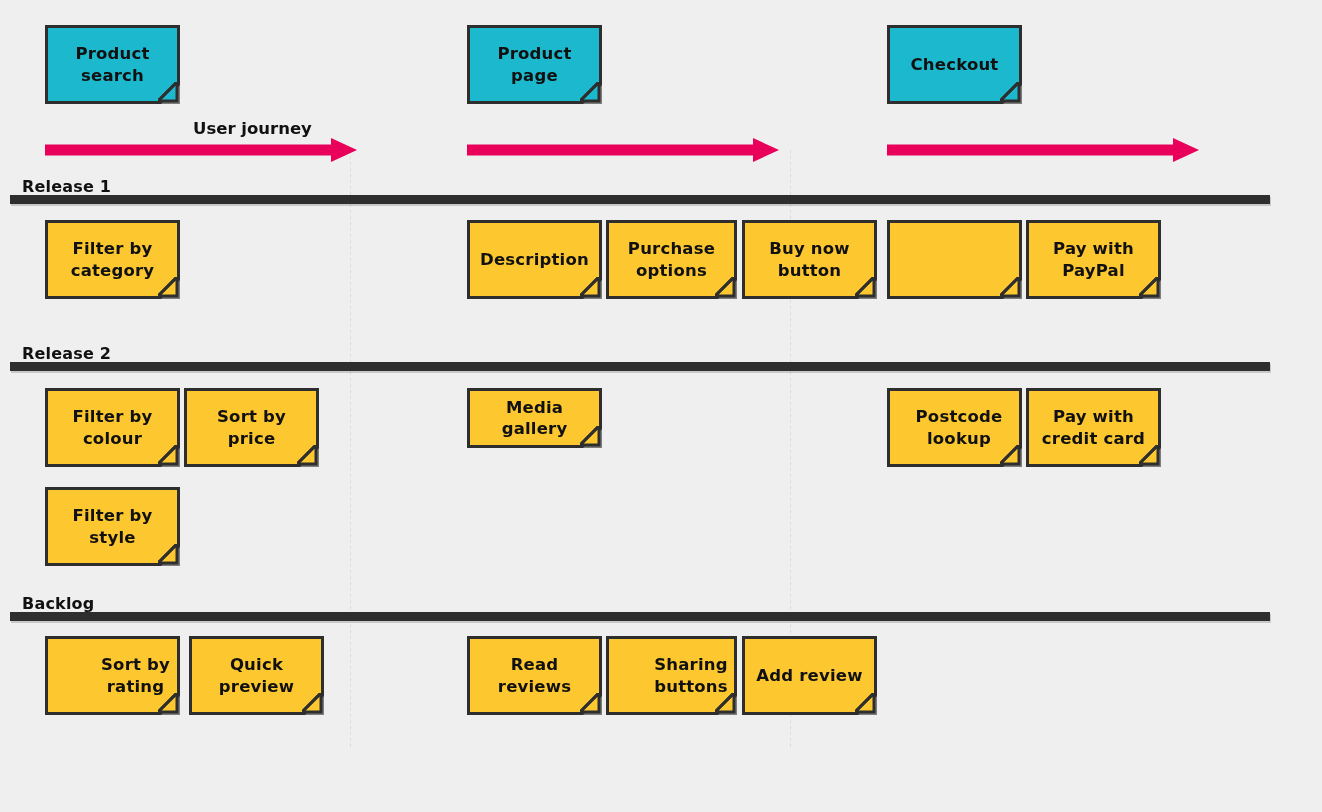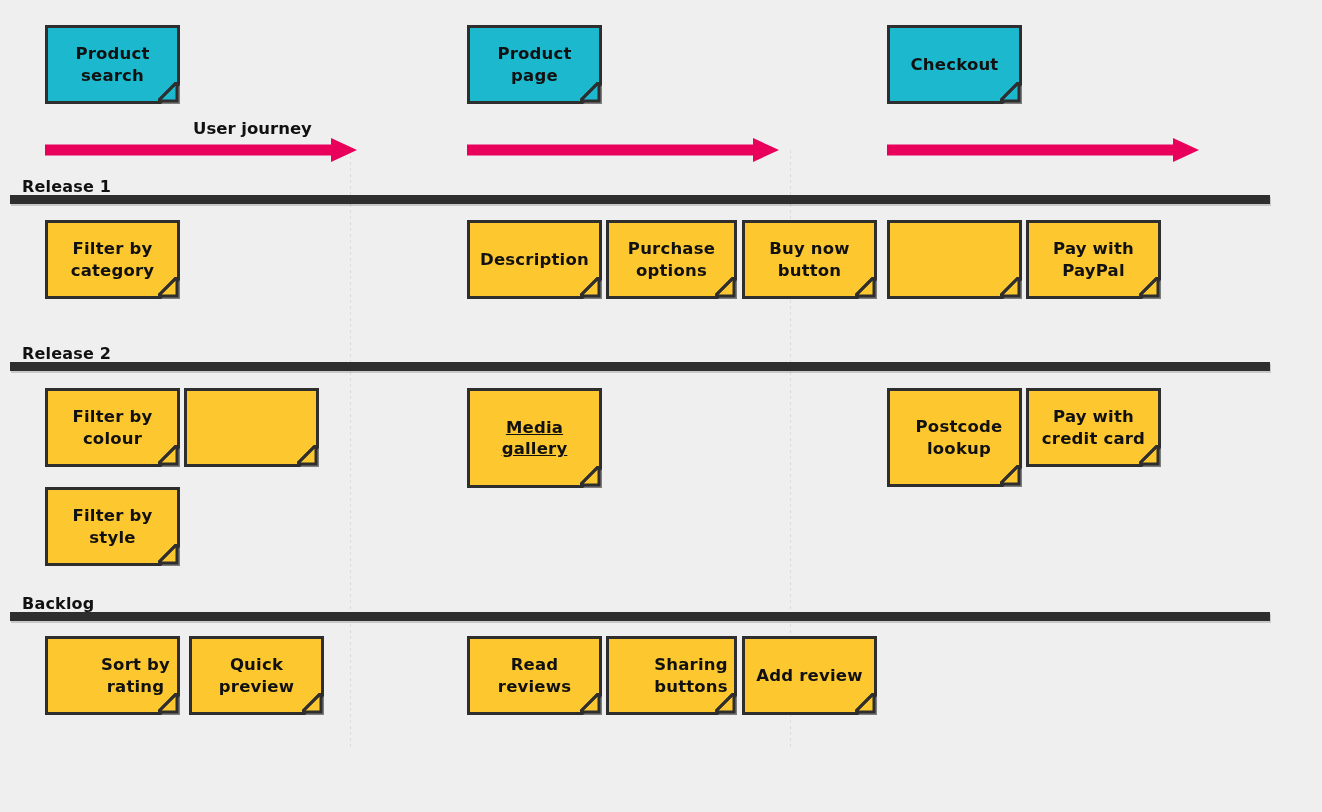--- a/index.html
+++ b/index.html
@@ -244,40 +244,41 @@
 colour</span>
         <span class="dogear">
           <svg width="22" height="22" viewBox="0 0 22 22">
             <path d="M22 3 L22 22 L3 22 Z" fill="#bfbfbf" opacity="0.55"></path>
             <path d="M19 0 L19 19 L0 19 Z" fill="#fdc82f" stroke="#2e2e2e" stroke-width="3" stroke-linejoin="miter"></path>
             <path d="M19 0 L0 19" fill="none" stroke="#2e2e2e" stroke-width="3"></path>
           </svg>
         </span>
       </div>
       <div class="card story" style="left: 184px; top: 388px; width: 135px; height: 79px;">
-        <span class="dogear">
-          <svg width="22" height="22" viewBox="0 0 22 22">
-            <path d="M22 3 L22 22 L3 22 Z" fill="#bfbfbf" opacity="0.55"></path>
-            <path d="M19 0 L19 19 L0 19 Z" fill="#fdc82f" stroke="#2e2e2e" stroke-width="3" stroke-linejoin="miter"></path>
-            <path d="M19 0 L0 19" fill="none" stroke="#2e2e2e" stroke-width="3"></path>
-          </svg>
-        </span>
-      </div>
-      <div class="card story" style="left: 467px; top: 388px; width: 135px; height: 100px; text-decoration: underline;">
+        <span class="card-label">Sort by price</span>
+        <span class="dogear">
+          <svg width="22" height="22" viewBox="0 0 22 22">
+            <path d="M22 3 L22 22 L3 22 Z" fill="#bfbfbf" opacity="0.55"></path>
+            <path d="M19 0 L19 19 L0 19 Z" fill="#fdc82f" stroke="#2e2e2e" stroke-width="3" stroke-linejoin="miter"></path>
+            <path d="M19 0 L0 19" fill="none" stroke="#2e2e2e" stroke-width="3"></path>
+          </svg>
+        </span>
+      </div>
+      <div class="card story" style="left: 467px; top: 388px; width: 135px; height: 60px;">
         <span class="card-label">Media
 gallery</span>
         <span class="dogear">
           <svg width="22" height="22" viewBox="0 0 22 22">
             <path d="M22 3 L22 22 L3 22 Z" fill="#bfbfbf" opacity="0.55"></path>
             <path d="M19 0 L19 19 L0 19 Z" fill="#fdc82f" stroke="#2e2e2e" stroke-width="3" stroke-linejoin="miter"></path>
             <path d="M19 0 L0 19" fill="none" stroke="#2e2e2e" stroke-width="3"></path>
           </svg>
         </span>
       </div>
-      <div class="card story" style="left: 887px; top: 388px; width: 135px; height: 99px; padding-left: 9px;">
+      <div class="card story" style="left: 887px; top: 388px; width: 135px; height: 79px; padding-left: 9px;">
         <span class="card-label">Postcode
 lookup</span>
         <span class="dogear">
           <svg width="22" height="22" viewBox="0 0 22 22">
             <path d="M22 3 L22 22 L3 22 Z" fill="#bfbfbf" opacity="0.55"></path>
             <path d="M19 0 L19 19 L0 19 Z" fill="#fdc82f" stroke="#2e2e2e" stroke-width="3" stroke-linejoin="miter"></path>
             <path d="M19 0 L0 19" fill="none" stroke="#2e2e2e" stroke-width="3"></path>
           </svg>
         </span>
       </div>

